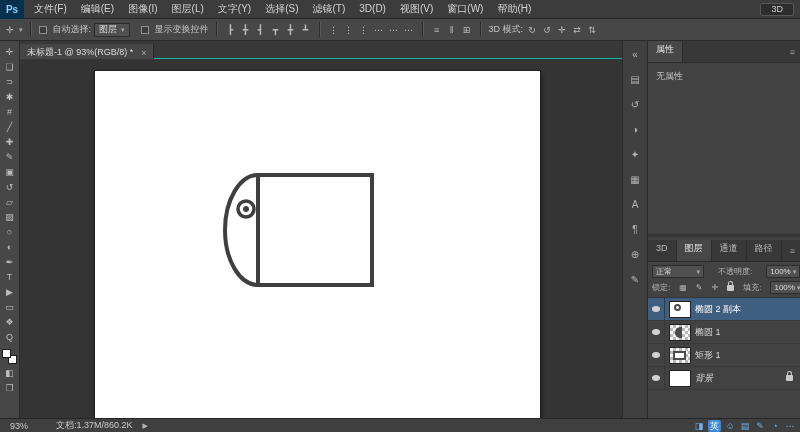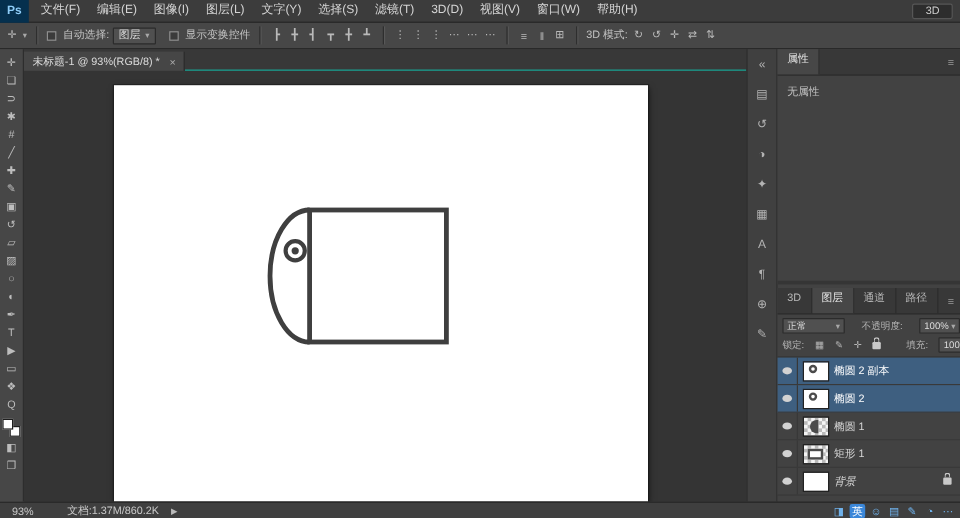--- a/index.html
+++ b/index.html
@@ -243,45 +243,36 @@
         <span class="arr7">▾</span>
       </span>
     </div>
 
     <div id="lock-row">
       <span class="small-lbl">锁定:</span>
       <span class="micon">▦</span>
       <span class="micon">✎</span>
       <span class="micon">✛</span>
       <span class="mini-lock"></span>
-      <span class="small-lbl" style="margin-left:12px">填充:</span>
+      <span class="small-lbl" style="margin-left:0">填充:</span>
       <span class="dd sm">
         <span>100%</span>
         <span class="arr7">▾</span>
       </span>
     </div>
 
     <div id="layer-rows">
       <div class="layer-row sel">
         <span class="eye-cell">
             <span class="eye"></span>
           </span>
         <span class="thumb t-white">
             <span class="ring"></span>
           </span>
         <span class="layer-name">椭圆 2 副本</span>
-      </div>
-      <div class="layer-row sel">
-        <span class="eye-cell">
-            <span class="eye"></span>
-          </span>
-        <span class="thumb t-white">
-            <span class="ring"></span>
-          </span>
-        <span class="layer-name">椭圆 2</span>
       </div>
       <div class="layer-row">
         <span class="eye-cell">
             <span class="eye"></span>
           </span>
         <span class="thumb t-checker">
             <span class="halfshape"></span>
           </span>
         <span class="layer-name">椭圆 1</span>
       </div>

